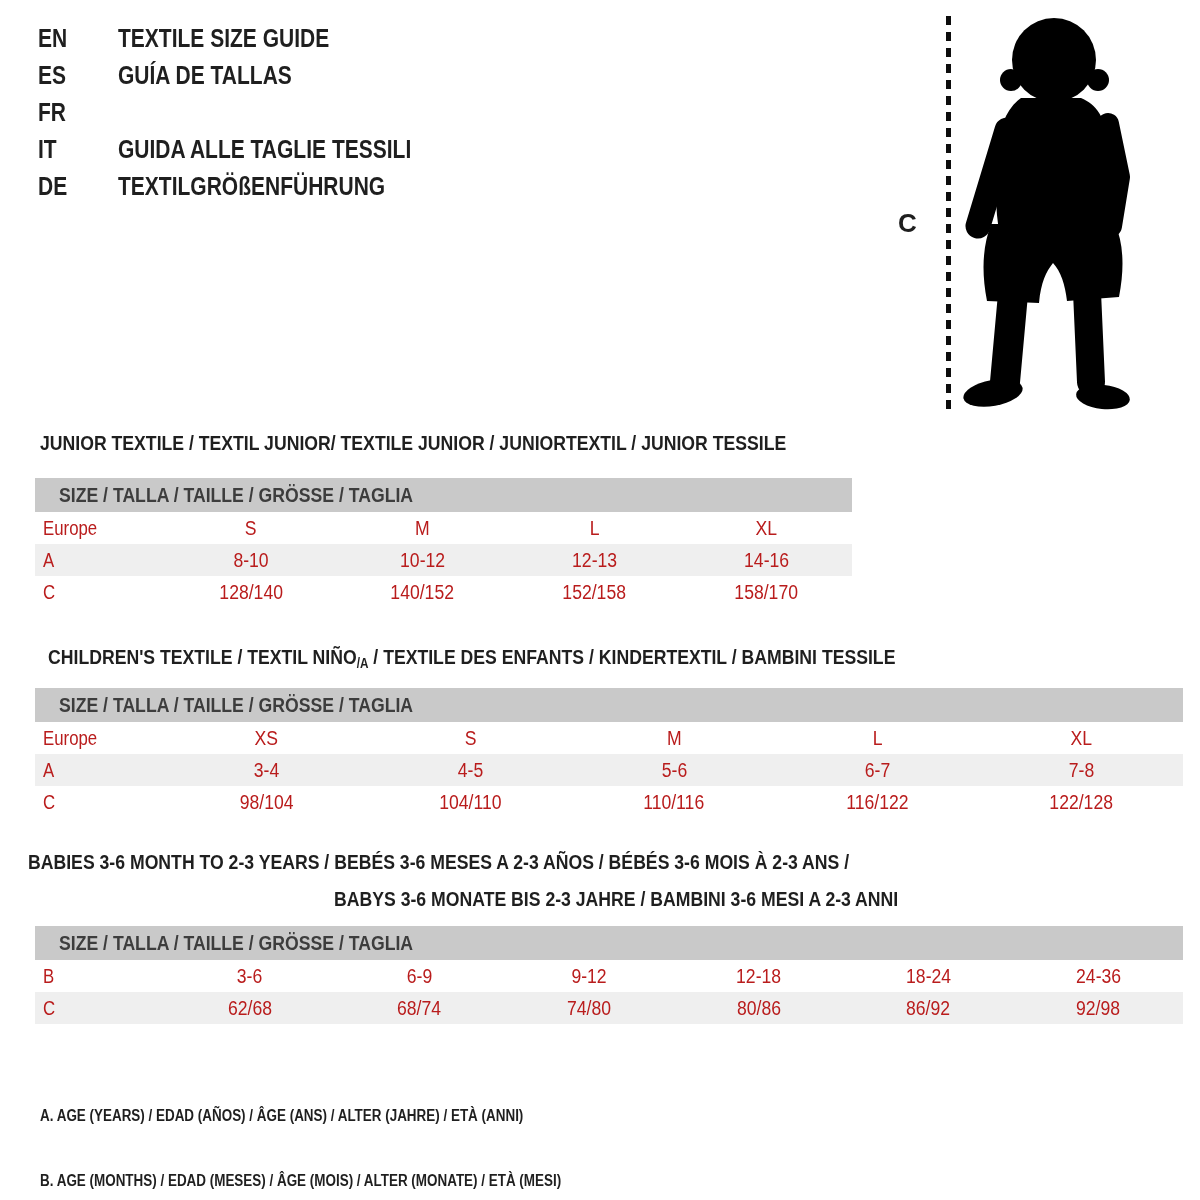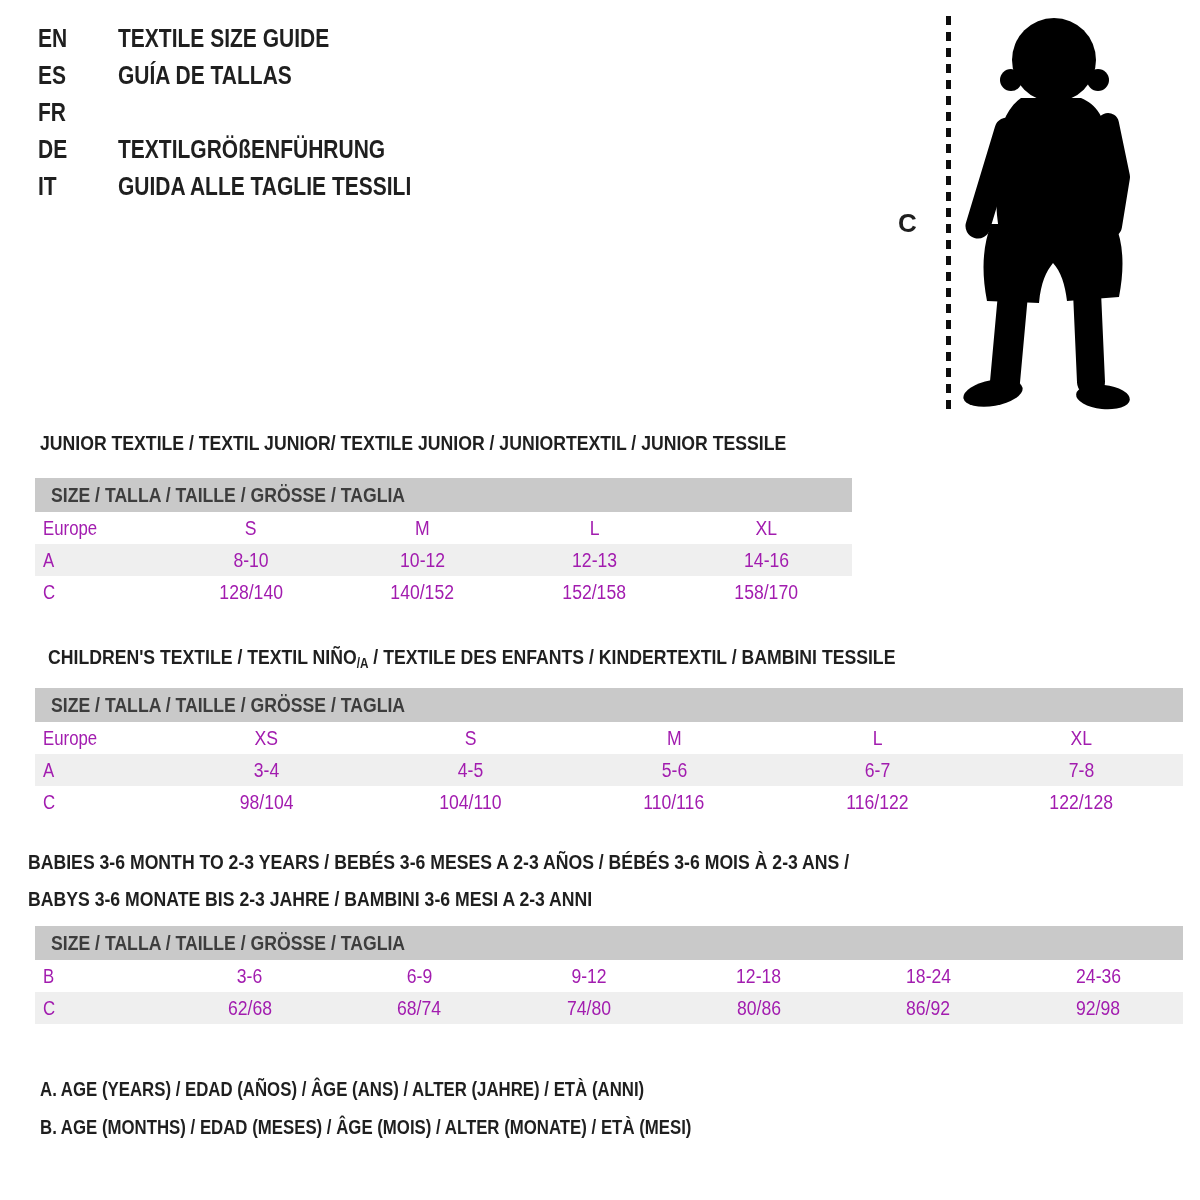--- a/index.html
+++ b/index.html
@@ -19,68 +19,68 @@
 
   
   .c-label{position:absolute;left:898px;top:208px;font-size:26px;font-weight:bold;}
   .dash-line{
     position:absolute;left:946px;top:16px;width:5px;height:400px;
     background-image:repeating-linear-gradient(to bottom,#0d0d0d 0px,#0d0d0d 9px,transparent 9px,transparent 16px);
   }
   .toddler{position:absolute;left:960px;top:14px;width:178px;height:404px;}
 
   
-  .sec-title{position:absolute;margin:0;font-size:21px;font-weight:bold;line-height:26px;}
+  .sec-title{position:absolute;margin:0;font-size:21px;font-weight:bold;line-height:26px;text-align:right;}
   .title-junior{left:40px;top:430px;}
   .title-children{left:48px;top:644px;}
   .title-babies{left:28px;top:843px;line-height:37px;}
   .sub-a{font-size:14px;vertical-align:-4px;font-weight:bold;}
 
   
   .size-table{position:absolute;}
   .tbl-junior{left:35px;top:478px;width:817px;}
   .tbl-children{left:35px;top:688px;width:1148px;}
   .tbl-babies{left:35px;top:926px;width:1148px;}
   .t-header{
     height:34px;line-height:34px;background:#c9c9c9;color:#3d3d3d;
-    font-size:21px;font-weight:bold;padding-left:16px;box-sizing:border-box;
+    font-size:21px;font-weight:bold;padding-left:24px;box-sizing:border-box;
   }
-  .t-row{display:flex;height:32px;line-height:32px;font-size:20px;color:#a21caf;}
+  .t-row{display:flex;height:32px;line-height:32px;font-size:20px;color:#b91c1c;}
   .t-row.striped{background:#efefef;}
   .t-label{flex:0 0 122px;padding-left:8px;text-align:left;}
   .t-cell{flex:1;text-align:center;}
 
   
   .legend{position:absolute;left:40px;top:1070px;}
-  .legend-line{font-size:20px;font-weight:bold;line-height:38px;}
+  .legend-line{font-size:16px;font-weight:bold;line-height:38px;margin-top:27px;}
 </style>
 </head>
 <body>
 
 <div class="page">
 
   <div class="lang-list">
     <div class="lang-row">
       <span class="lang-code"><span class="condL">EN</span></span>
       <span class="lang-label"><span class="condL">TEXTILE SIZE GUIDE</span></span>
     </div>
     <div class="lang-row">
       <span class="lang-code"><span class="condL">ES</span></span>
       <span class="lang-label"><span class="condL">GUÍA DE TALLAS</span></span>
     </div>
     <div class="lang-row">
       <span class="lang-code"><span class="condL">FR</span></span>
     </div>
     <div class="lang-row">
+      <span class="lang-code"><span class="condL">IT</span></span>
+      <span class="lang-label"><span class="condL">GUIDA ALLE TAGLIE TESSILI</span></span>
+    </div>
+    <div class="lang-row">
       <span class="lang-code"><span class="condL">DE</span></span>
       <span class="lang-label"><span class="condL">TEXTILGRÖßENFÜHRUNG</span></span>
-    </div>
-    <div class="lang-row">
-      <span class="lang-code"><span class="condL">IT</span></span>
-      <span class="lang-label"><span class="condL">GUIDA ALLE TAGLIE TESSILI</span></span>
     </div>
   </div>
 
   <span class="c-label">C</span>
   <div class="dash-line"></div>
   <svg class="toddler" viewBox="0 0 176 404" xmlns="http://www.w3.org/2000/svg" aria-hidden="true">
     <g fill="#000">
       <circle cx="93" cy="46" r="42"></circle>
       <circle cx="50" cy="66" r="11"></circle>
       <circle cx="137" cy="66" r="11"></circle>

